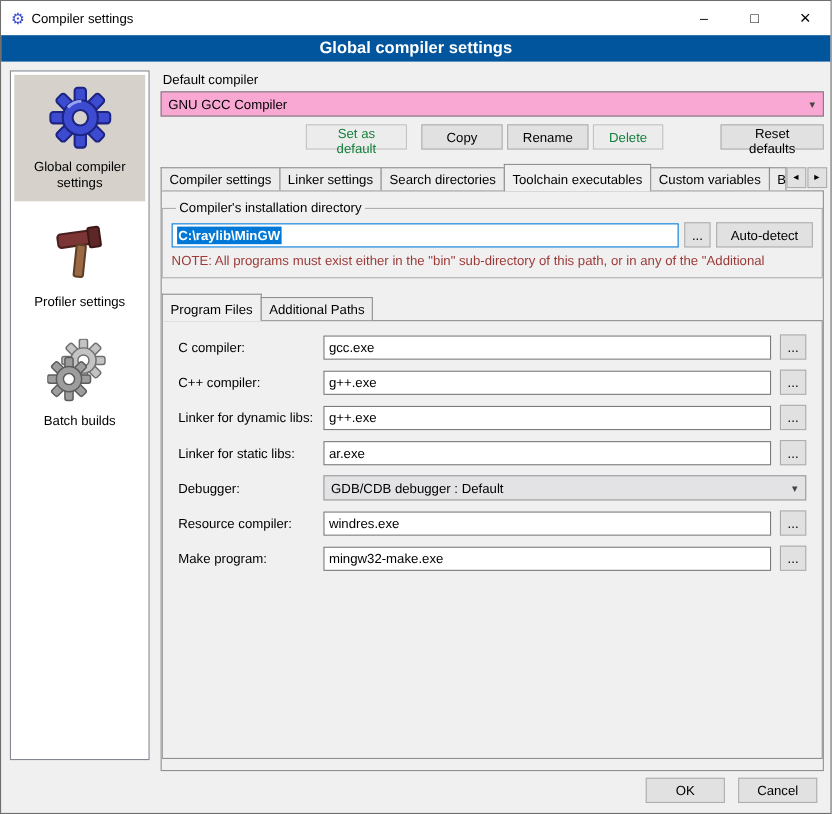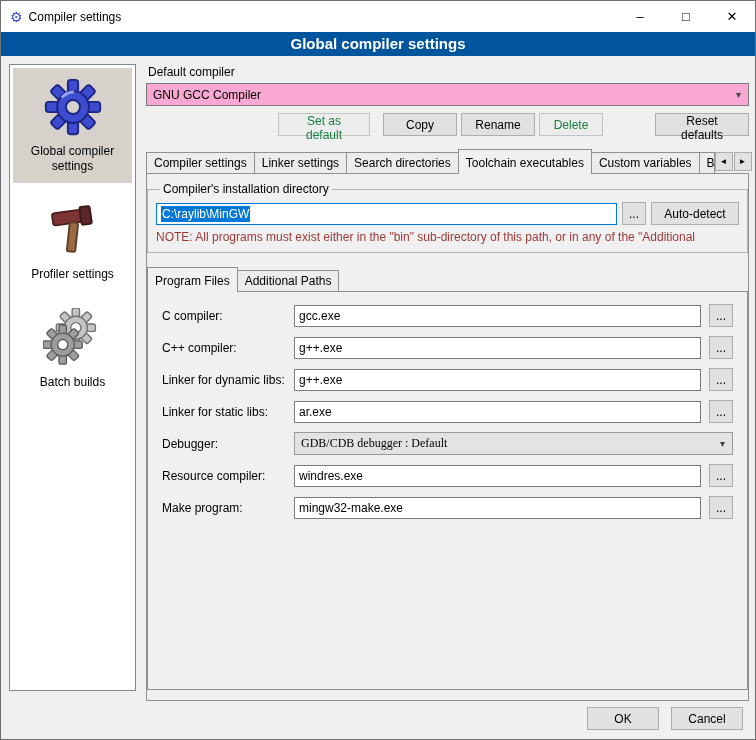--- a/index.html
+++ b/index.html
@@ -59,30 +59,30 @@
   .tab-scroll .btn { width: 18px; height: 19px; padding: 0; font-size: 8px; line-height: 17px; }
   .tabpanel { border: 1px solid #8f8f8f; background: #f0f0f0; flex: 1;
               padding: 8px 0 10px; display: flex; flex-direction: column; position: relative; z-index: 1; }
   
   fieldset { border: 1px solid #b0b0b0; padding: 6px 8px 8px; }
   legend { padding: 0 3px; margin-left: 4px; }
   .dir-row { display: flex; gap: 5px; align-items: center; }
   .text-input { height: 22px; background: #fff; border: 1px solid #7a7a7a; display: flex;
                 align-items: center; padding-left: 4px; flex: 1; overflow: hidden; white-space: nowrap; }
   .text-input.focused { border-color: #0078d7; }
-  .sel { background: #0078d7; color: #fff; padding: 1px 1px; }
+  .sel { background: #0078d7; color: #fff; padding: 1px 1px; font-weight: bold; }
   .autodetect { width: 88px; }
   .note { color: #9c3a38; margin-top: 5px; white-space: nowrap; overflow: hidden; }
   
   .inner-tabs { margin-top: 14px; }
   .inner-panel { border: 1px solid #8f8f8f; background: #f0f0f0; flex: 1;
                  padding: 12px 14px; }
   .form-row { display: grid; grid-template-columns: 124px 1fr 24px; gap: 0 8px;
               align-items: center; margin-bottom: 9px; height: 23px; }
-  .form-row .span2 { grid-column: 2 / 4; height: 23px; font-family: Liberation Serif, serif; }
+  .form-row .span2 { grid-column: 2 / 4; height: 23px; }
   
   .footer { position: absolute; right: 12px; bottom: 9px; display: flex; gap: 12px; }
   .footer .btn { width: 72px; }
 </style>
 </head>
 <body>
 
 <svg width="0" height="0" style="position:absolute" aria-hidden="true">
   <defs>
     <g id="gear">

